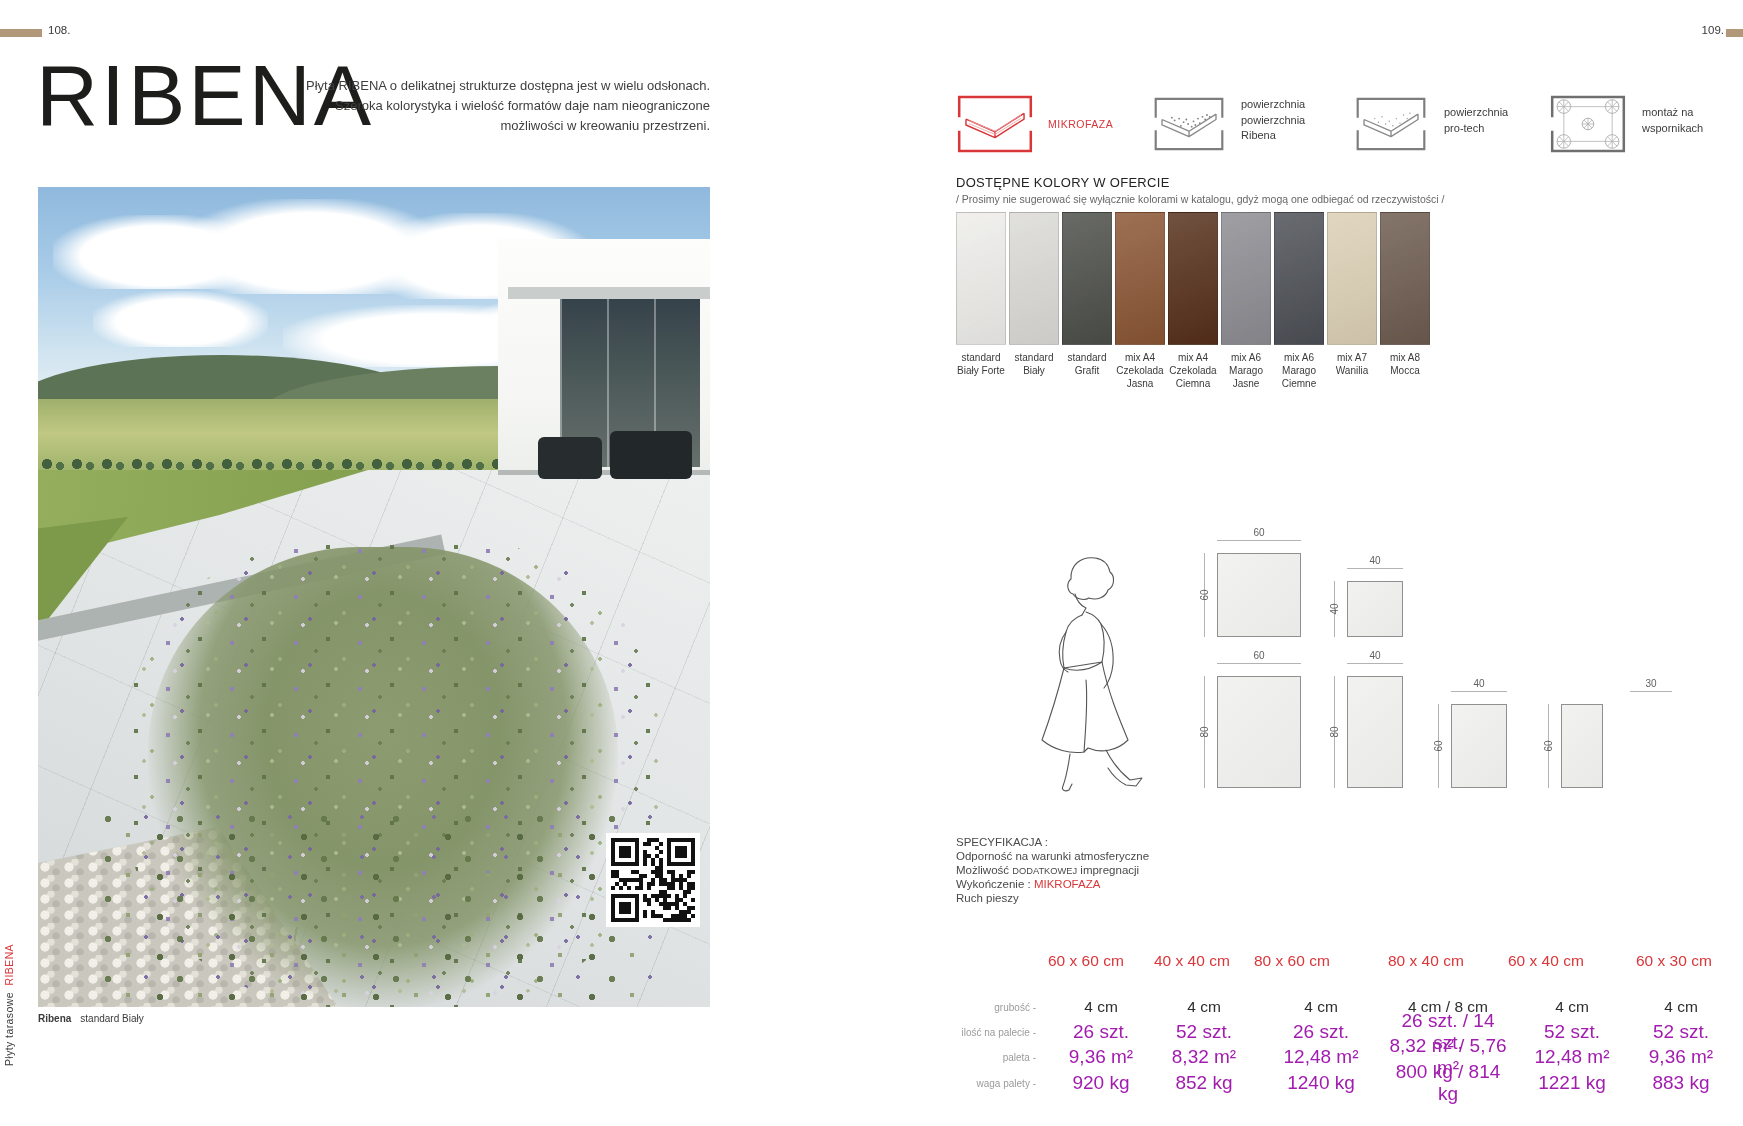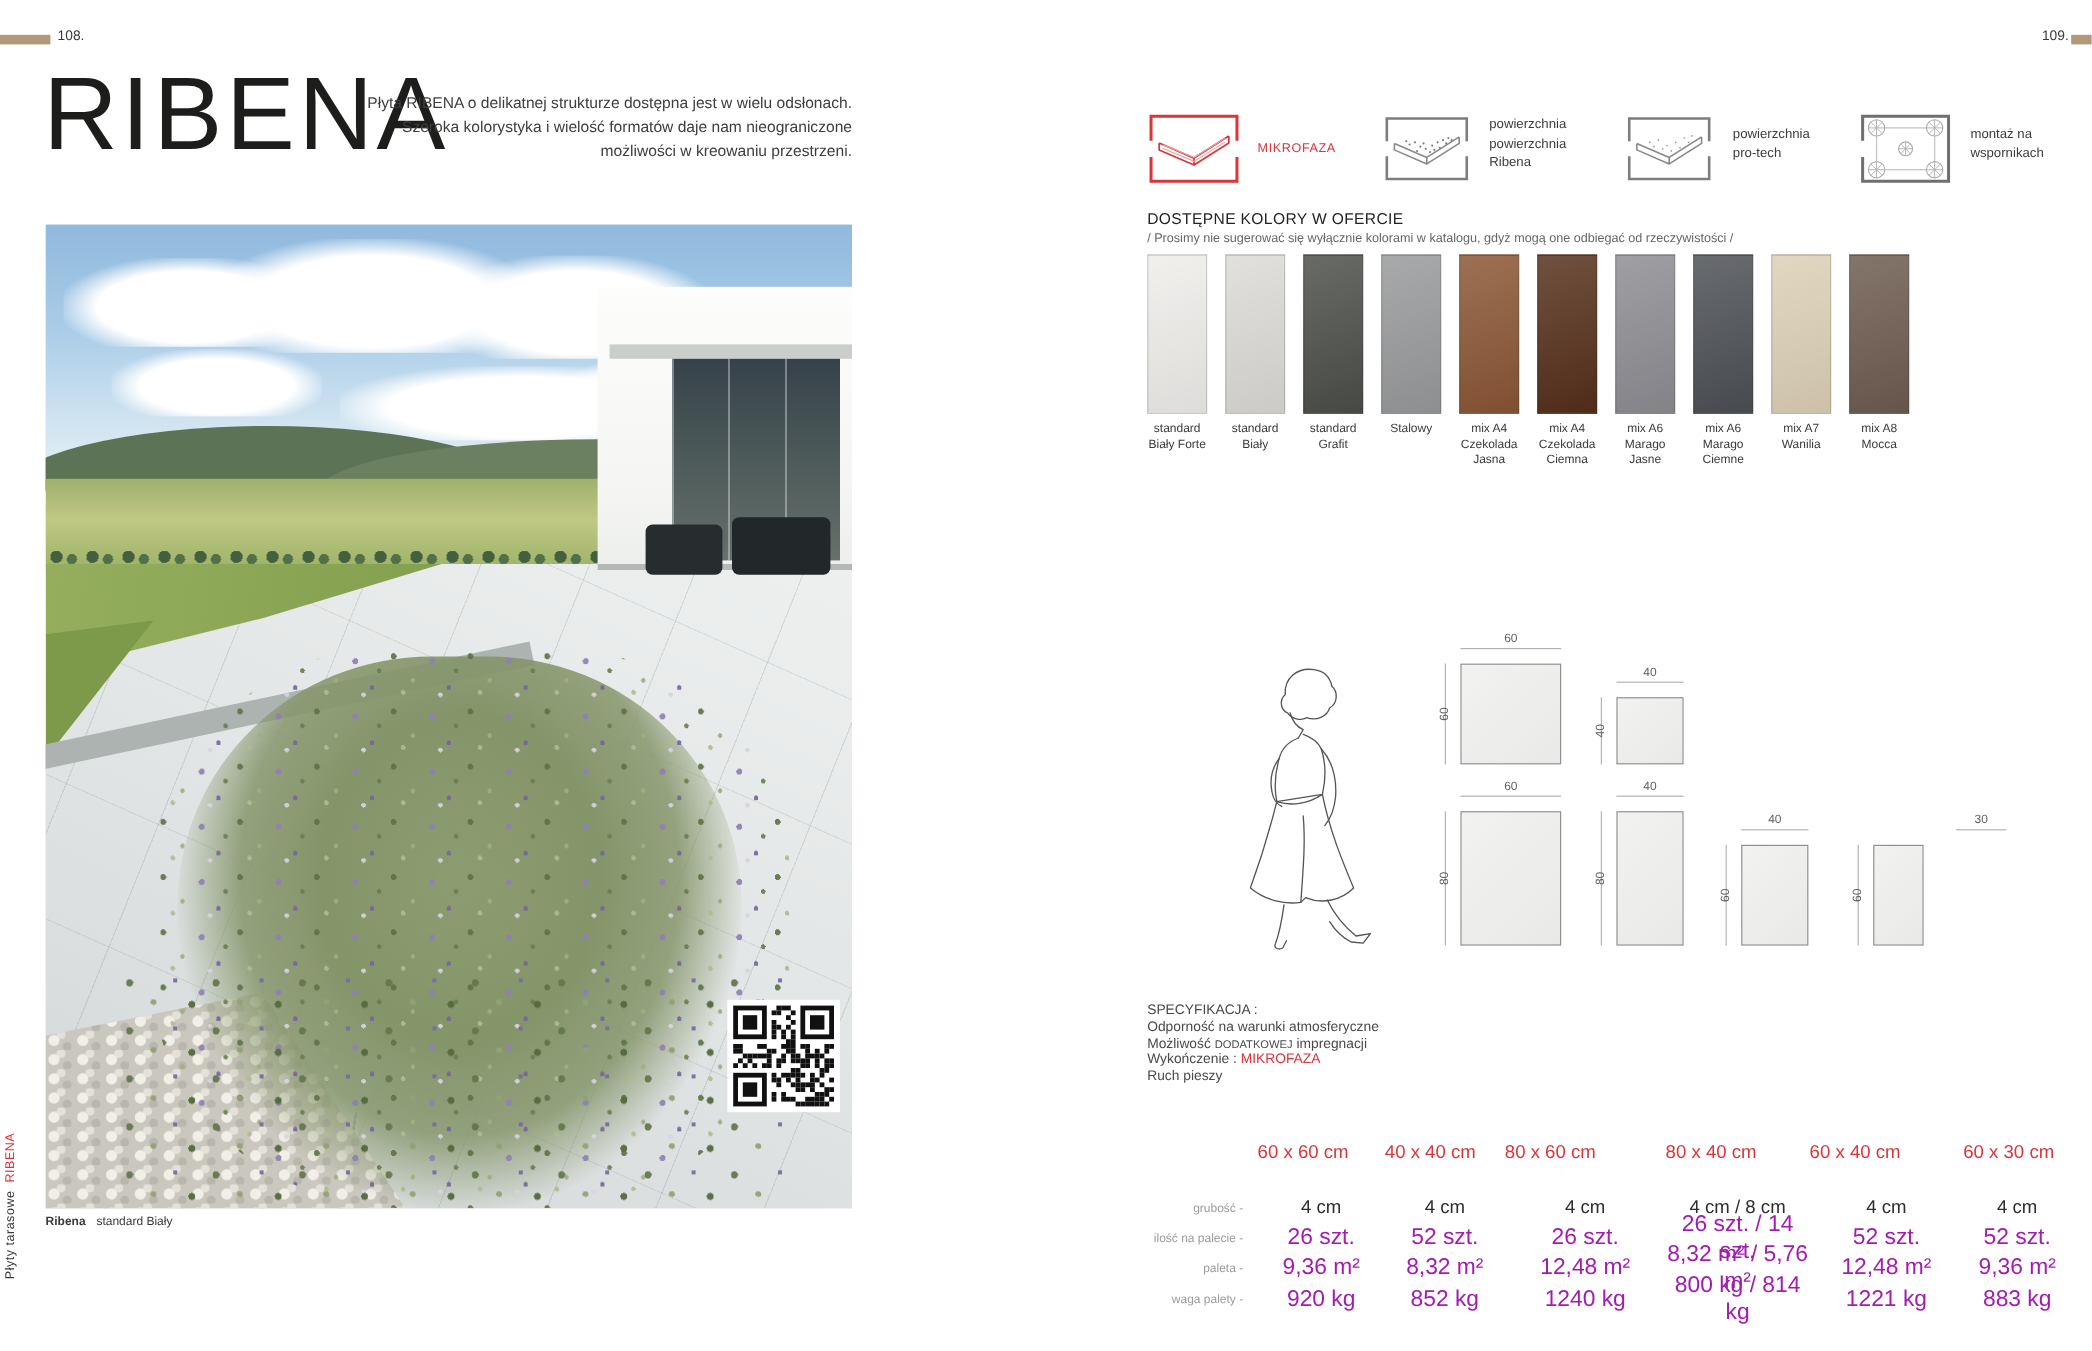--- a/index.html
+++ b/index.html
@@ -89,21 +89,21 @@
                        linear-gradient(#e0e2e0,#d7dad8);}
   .qr{left:568px;top:646px;width:94px;height:94px;}
 
   
   .fbox{position:absolute;top:94px;height:60px;}
   .feature-label{position:absolute;font-size:11px;line-height:1.42;color:#3c3c3c;}
   .feature-label span{display:block;}
   .feature-label.accent{font-size:10.5px;color:var(--accent);letter-spacing:.5px;}
   .col-heading{position:absolute;left:956px;top:175px;font-size:13px;letter-spacing:.3px;color:#232323;}
   .col-note{position:absolute;left:956px;top:193px;font-size:10.5px;color:#666;}
-  .swatches{position:absolute;left:956px;top:212px;display:flex;gap:15px;}
+  .swatches{position:absolute;left:956px;top:212px;display:flex;gap:3px;}
   .swatch{width:50px;}
   .chip{width:50px;height:133px;box-sizing:border-box;border:1px solid rgba(0,0,0,.14);
         background-image:linear-gradient(160deg,rgba(255,255,255,.16),rgba(0,0,0,.07));}
   .swlbl{margin-top:7px;font-size:10px;line-height:1.28;color:#3a3a3a;text-align:center;}
   .swlbl span{display:block;}
 
   .size-rect{position:absolute;background:linear-gradient(135deg,#f2f2f0,#e9e9e7);
              border:1px solid #909090;box-sizing:border-box;}
   .dim-t{position:absolute;height:0;border-top:1px solid #b3b3b3;}
   .dim-t span{position:absolute;left:0;bottom:3px;width:100%;text-align:center;font-size:10px;color:#5f5f5f;}
@@ -409,26 +409,20 @@
         </div>
       </div>
       <div class="swatch">
         <div class="chip" style="background-color: rgb(76, 78, 73);"></div>
         <div class="swlbl">
           <span>standard</span>
           <span>Grafit</span>
         </div>
       </div>
       <div class="swatch">
-        <div class="chip" style="background-color: rgb(152, 153, 154);"></div>
-        <div class="swlbl">
-          <span>Stalowy</span>
-        </div>
-      </div>
-      <div class="swatch">
         <div class="chip" style="background-color: rgb(138, 85, 52);"></div>
         <div class="swlbl">
           <span>mix A4</span>
           <span>Czekolada</span>
           <span>Jasna</span>
         </div>
       </div>
       <div class="swatch">
         <div class="chip" style="background-color: rgb(85, 47, 26);"></div>
         <div class="swlbl">

